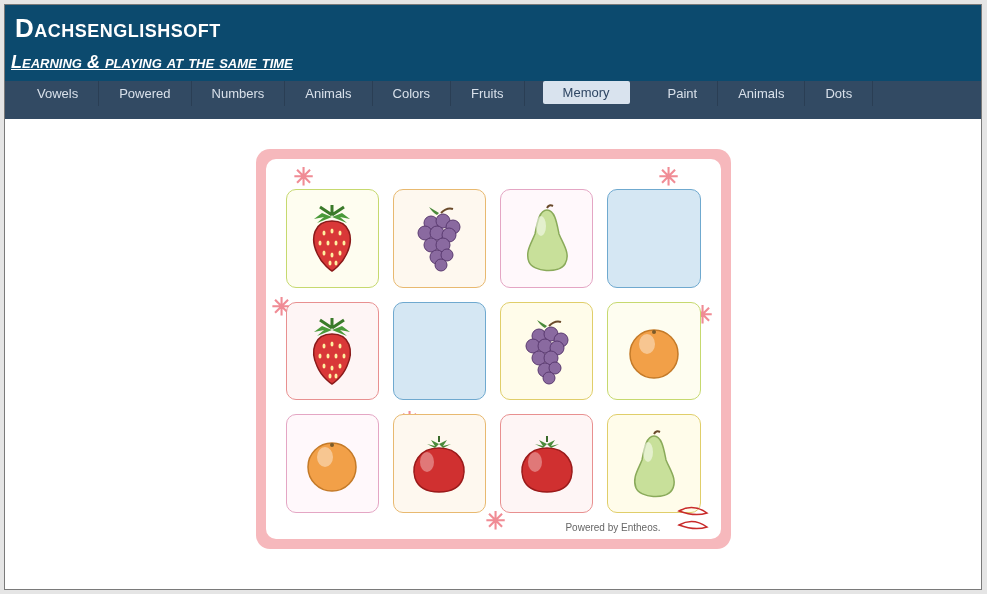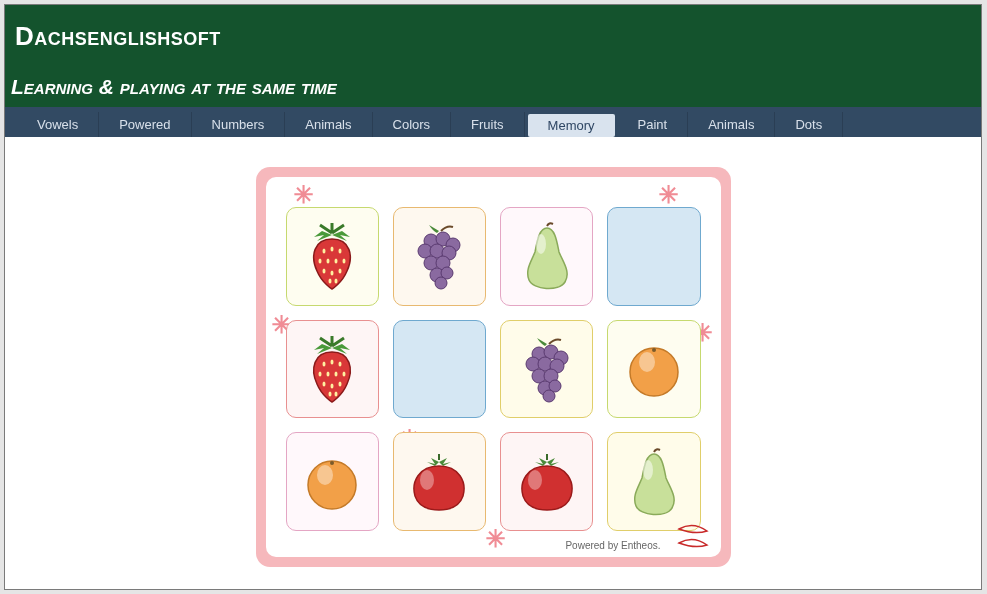--- a/index.html
+++ b/index.html
@@ -13,59 +13,60 @@
   .frame {
     width: 978px;
     height: 586px;
     margin: 4px;
     border: 1px solid #7a7a7a;
     background: #fff;
     display: flex;
     flex-direction: column;
   }
   .header {
-    background: #14532d;
-    padding: 16px 10px 8px 10px;
+    background: #0c4a6e;
+    padding: 8px 10px 8px 10px;
   }
   .title {
     color: #fff;
     font-size: 26px;
     font-weight: bold;
     font-variant: small-caps;
     letter-spacing: 0.5px;
   }
   .subtitle {
     color: #fff;
-    font-size: 21px;
+    font-size: 18px;
     font-weight: bold;
     font-style: italic;
     font-variant: small-caps;
-    margin-top: 23px;
+    margin-top: 8px;
     margin-left: -4px;
+    text-decoration: underline;
   }
   .nav {
     background: #324a63;
     display: flex;
-    align-items: flex-end;
+    align-items: flex-start;
     padding: 0 12px;
-    height: 30px;
+    height: 38px;
   }
   .nav-item {
     color: #d8e0ea;
     font-size: 13px;
     padding: 5px 20px;
     cursor: pointer;
     border-right: 1px solid #2a3e54;
   }
   .nav-item.active {
     background: #d9e3ee;
     color: #2e4663;
     border-radius: 2px;
     border-right: none;
-    margin: 0 3px;
+    margin: 0 18px;
     padding: 4px 20px;
   }
   .content {
     flex: 1;
     background: #fff;
     display: flex;
     justify-content: center;
     align-items: flex-start;
     padding-top: 30px;
     position: relative;

